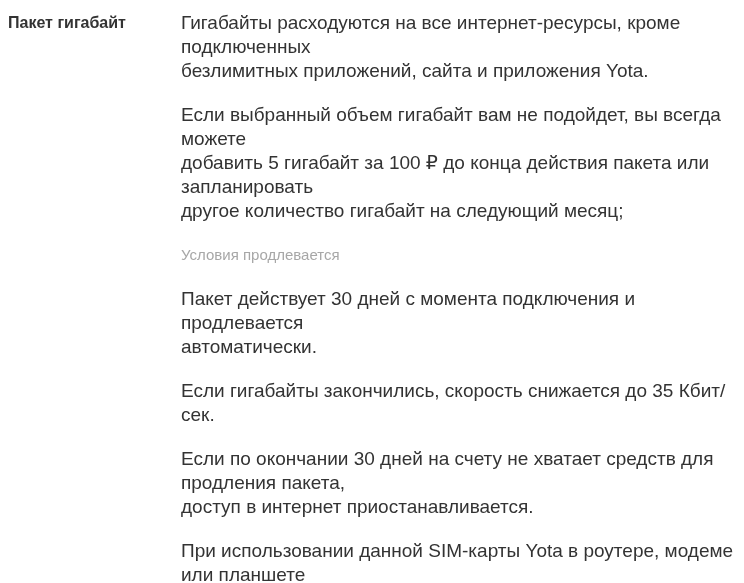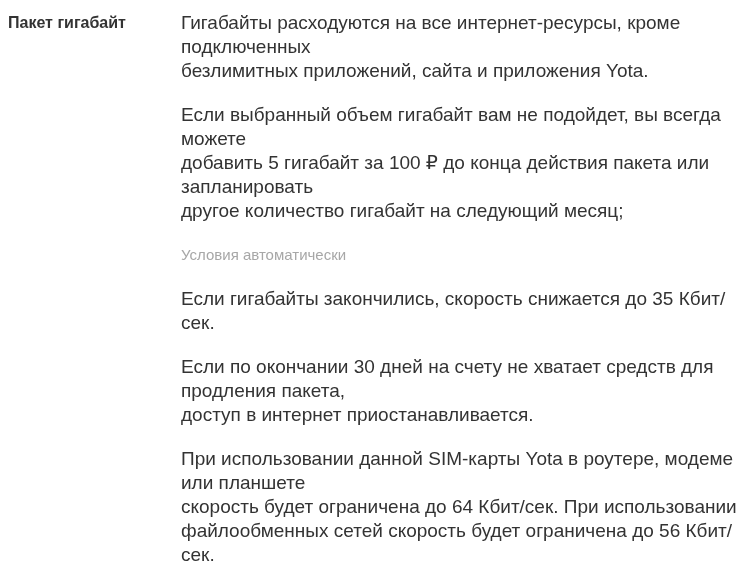--- a/index.html
+++ b/index.html
@@ -61,21 +61,23 @@
 <div class="page">
   <div class="label-col">
     <h2 class="section-title">Пакет гигабайт</h2>
   </div>
   <div class="content-col">
     <p>Гигабайты расходуются на все интернет-ресурсы, кроме подключенных
 безлимитных приложений, сайта и приложения Yota.</p>
     <p>Если выбранный объем гигабайт вам не подойдет, вы всегда можете
 добавить 5 гигабайт за 100 ₽ до конца действия пакета или запланировать
 другое количество гигабайт на следующий месяц;</p>
-    <h3 class="subheading">Условия автоматически</h3>
+    <h3 class="subheading">Условия продлевается</h3>
+    <p>Пакет действует 30 дней с момента подключения и продлевается
+автоматически.</p>
     <p>Если гигабайты закончились, скорость снижается до 35 Кбит/сек.</p>
     <p>Если по окончании 30 дней на счету не хватает средств для продления пакета,
 доступ в интернет приостанавливается.</p>
     <p>При использовании данной SIM-карты Yota в роутере, модеме или планшете
 скорость будет ограничена до 64 Кбит/сек. При использовании
 файлообменных сетей скорость будет ограничена до 56 Кбит/сек.</p>
   </div>
 </div>
 
 </body></html>

